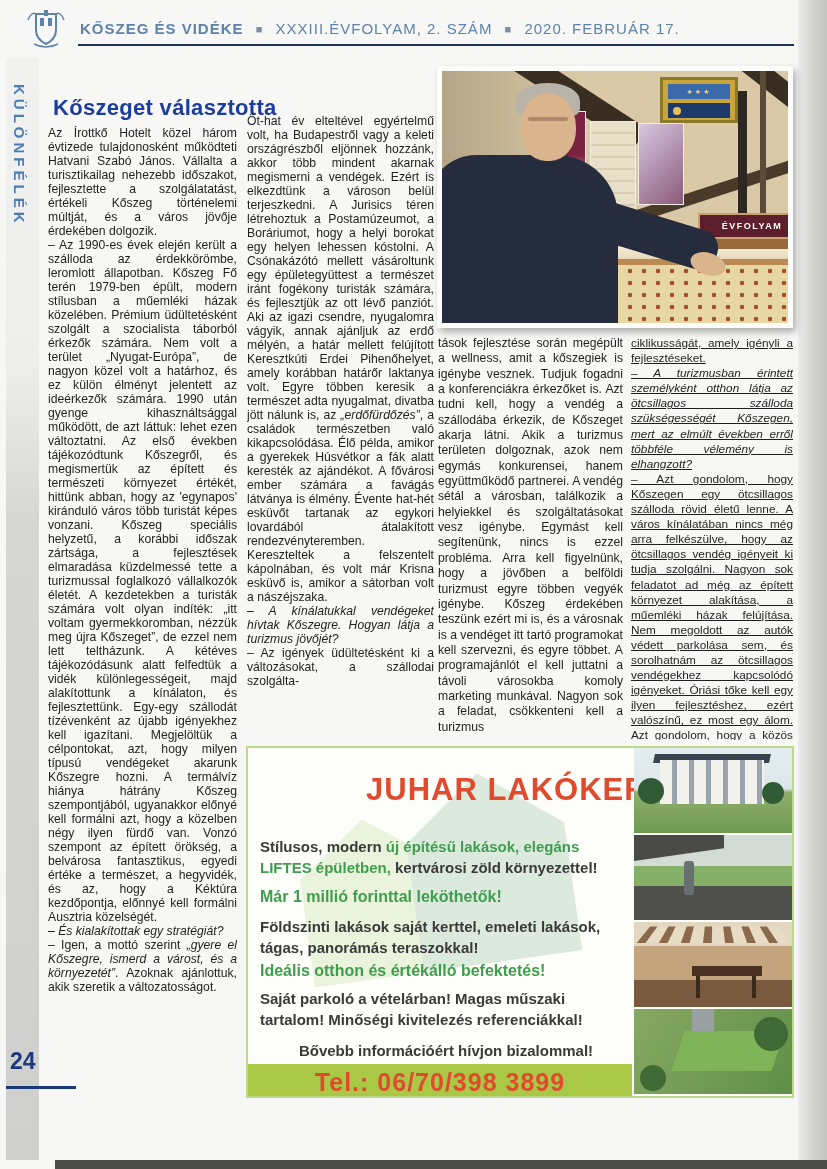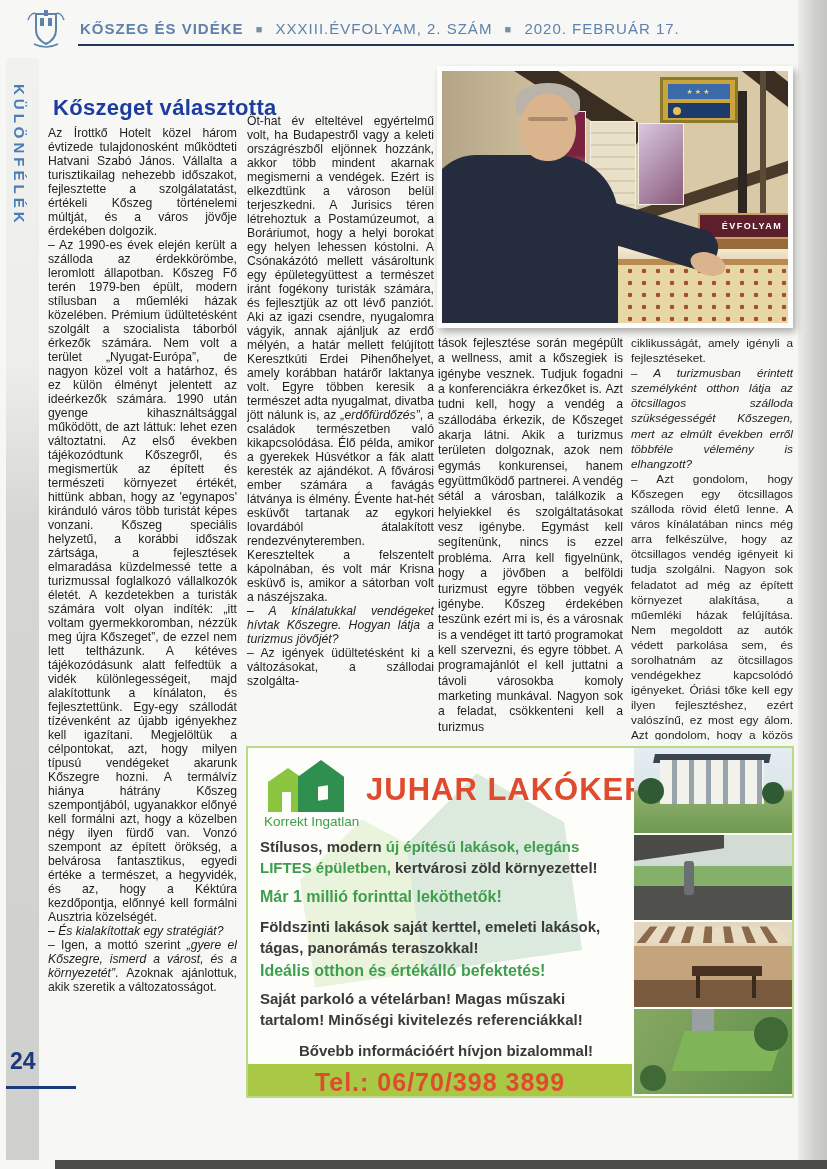--- a/index.html
+++ b/index.html
@@ -30,21 +30,21 @@
   .page-num{position:absolute;left:10px;top:1048px;color:var(--pagenum-blue);
       font-size:23px;font-weight:bold;}
   .pagenum-rule{position:absolute;left:6px;top:1086px;width:70px;height:3px;background:var(--pagenum-blue);}
   
   .article-title{position:absolute;left:53px;top:80px;color:var(--title-blue);
       font-size:22px;font-weight:bold;letter-spacing:0.3px;}
   .col{position:absolute;color:var(--body-ink);text-align:justify;overflow:hidden;}
   #col0{left:48px;top:126px;width:189px;height:968px;font-size:12.2px;line-height:14px;}
   #col1{left:247px;top:114px;width:187px;height:630px;font-size:12.2px;line-height:14px;}
   #col2{left:438px;top:336px;width:185px;height:406px;font-size:12.2px;line-height:15.35px;}
-  #col3{left:631px;top:336px;width:162px;height:404px;font-size:11.8px;line-height:15.1px;}
+  #col3{left:631px;top:336px;width:162px;height:404px;font-size:11.8px;line-height:15.1px;text-decoration:underline;}
   .article-p{margin:0;}
   .it{font-style:italic;}
   
   .photo{position:absolute;left:437px;top:66px;width:346px;height:252px;background:#d9c9a6;
       border:5px solid #fdfdfb;box-shadow:3px 4px 7px rgba(0,0,0,.3);overflow:hidden;}
   .ph-wall-shade{position:absolute;left:0;top:0;width:140px;height:252px;background:linear-gradient(90deg,#b4a588,rgba(180,165,136,0));}
   .ph-beam{position:absolute;background:#3a2e22;}
   .ph-beam.b1{left:-50px;top:-18px;width:270px;height:24px;transform:rotate(33deg);}
   .ph-beam.b2{left:110px;top:-46px;width:320px;height:20px;transform:rotate(38deg);}
   .ph-beam.b3{left:150px;top:118px;width:220px;height:12px;transform:rotate(-18deg);background:#4a3a2a;}
@@ -196,27 +196,20 @@
     <div class="ph-hair"></div>
     <div class="ph-head"></div>
     <div class="ph-brow"></div>
   </div>
 
   <div class="ad">
     <div class="ad-watermark">
       <div class="house" style="left:20px;top:40px;width:140px;height:160px;background:#8bc53f;"></div>
       <div class="house" style="left:130px;top:10px;width:160px;height:190px;background:#2f8f4e;"></div>
     </div>
-    <div class="ad-logo">
-      <div class="house h1"></div>
-      <div class="house h2"></div>
-      <div class="door"></div>
-      <div class="win"></div>
-      <div class="ad-logo-text">Korrekt Ingatlan</div>
-    </div>
     <div class="ad-headline">JUHAR LAKÓKERT</div>
     <div class="ad-line" id="adline0"><span class="t-dark">Stílusos, modern </span><span class="t-green">új építésű lakások, elegáns LIFTES épületben,</span><span class="t-dark"> kertvárosi zöld környezettel!</span></div>
     <div class="ad-line" id="adline1"><span class="t-green">Már 1 millió forinttal leköthetők!</span></div>
     <div class="ad-line" id="adline2"><span class="t-dark">Földszinti lakások saját kerttel, emeleti lakások, tágas, panorámás teraszokkal!</span></div>
     <div class="ad-line" id="adline3"><span class="t-green">Ideális otthon és értékálló befektetés!</span></div>
     <div class="ad-line" id="adline4"><span class="t-dark">Saját parkoló a vételárban! Magas műszaki tartalom! Minőségi kivitelezés referenciákkal!</span></div>
     <div class="ad-cta">Bővebb információért hívjon bizalommal!</div>
     <div class="ad-phone-bar">
       <div class="ad-phone">Tel.: 06/70/398 3899</div>
     </div>

